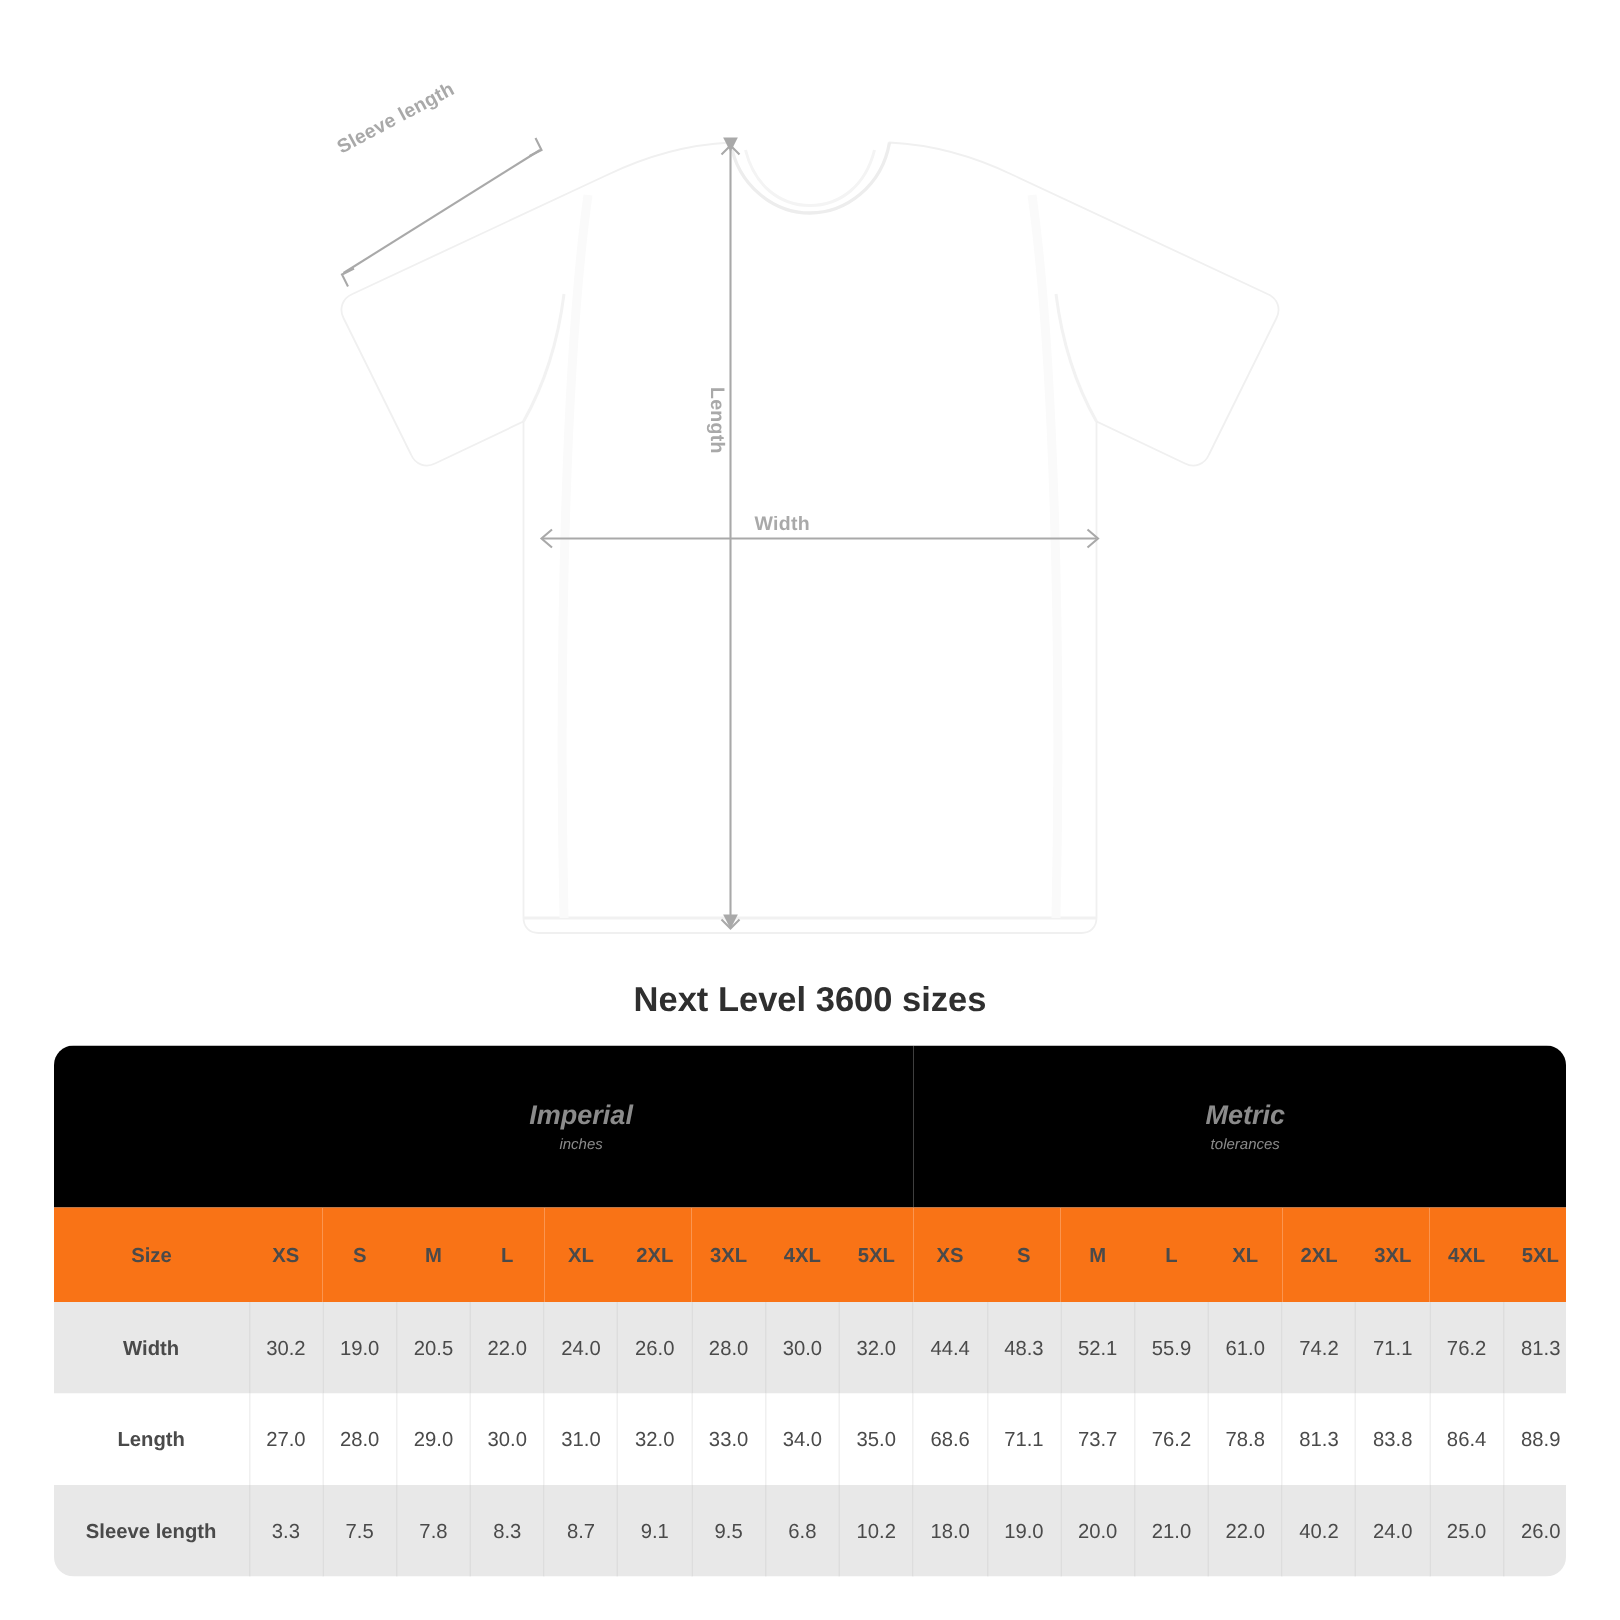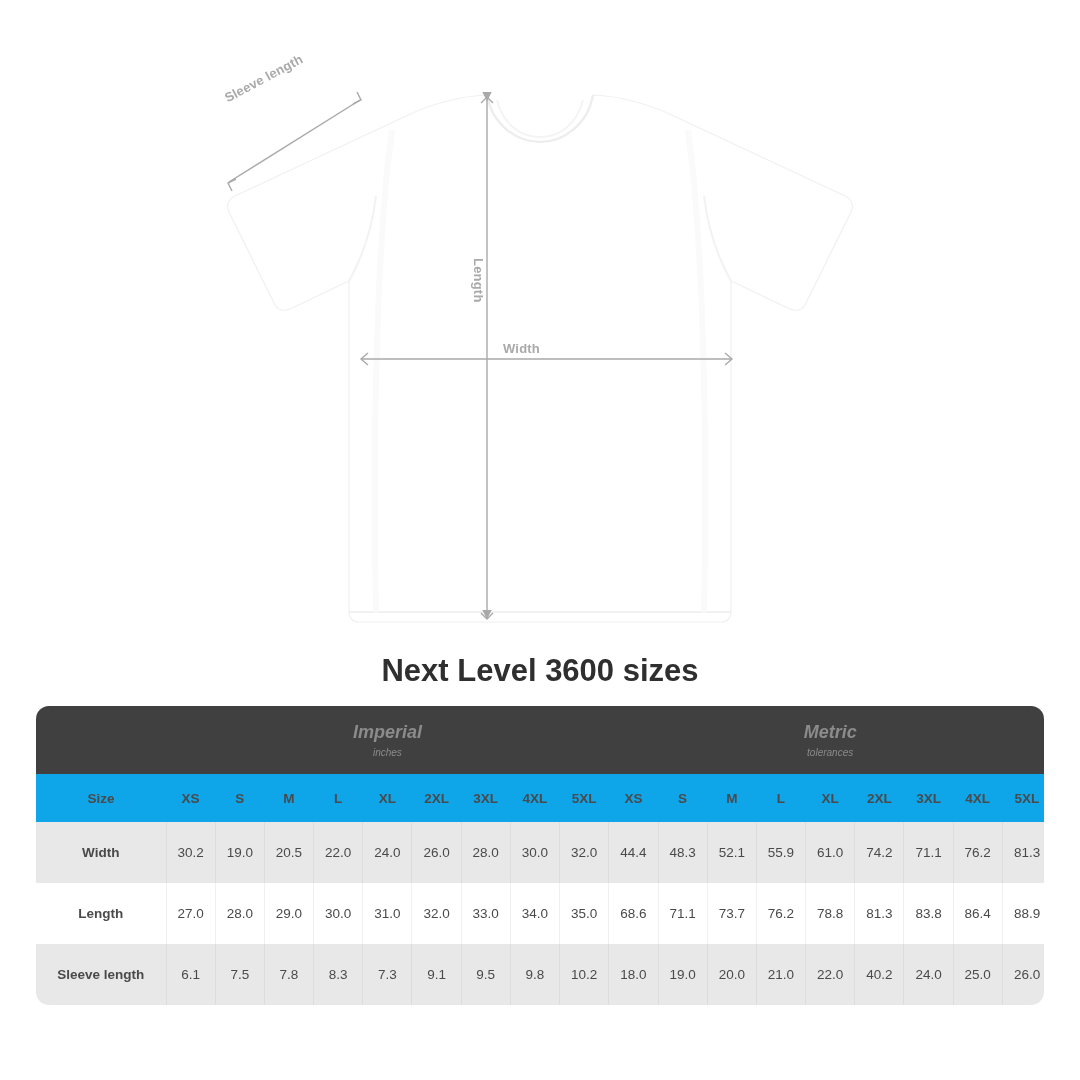--- a/index.html
+++ b/index.html
@@ -54,21 +54,21 @@
     left: 503px;
     top: 341px;
   }
 
   
   .title-block {
     text-align: center;
     margin-top: 8px;
   }
   .chart-title {
-    font-size: 31px;
+    font-size: 23px;
     font-weight: bold;
     color: #2f2f2f;
     margin: 0;
   }
   .chart-note {
     font-size: 13.5px;
     font-style: italic;
     color: #6e6e6e;
     margin: 11px 0 0 0;
   }
@@ -87,39 +87,39 @@
   table.size-table td, table.size-table th {
     text-align: center;
     vertical-align: middle;
     font-size: 13.5px;
     color: #4a4a4a;
     border: none;
     padding: 0;
   }
   
   .unit-row td {
-    background: #404040;
-    height: 68px;
+    background: #000000;
+    height: 108px;
   }
   .unit-name {
     font-size: 18px;
     font-weight: bold;
     font-style: italic;
     color: #8b8b8b;
     line-height: 1.35;
   }
   .unit-sub {
     font-size: 10px;
     font-style: italic;
     color: #8b8b8b;
     line-height: 1.5;
   }
   .head-row td {
-    background: #0ea5e9;
-    height: 48px;
+    background: #f97316;
+    height: 63px;
     font-weight: bold;
     color: #5d5d5d;
     border-right: 1px solid #eeeeee;
   }
   .head-row td:last-child { border-right: none; }
   .row-label {
     font-weight: bold;
     color: #6a6a6a;
     font-size: 14px;
   }
@@ -311,28 +311,28 @@
           <td>76.2</td>
           <td>78.8</td>
           <td>81.3</td>
           <td>83.8</td>
           <td>86.4</td>
           <td>88.9</td>
         </tr>
 
         <tr class="data-row shade">
           <td class="row-label">Sleeve length</td>
-          <td>6.1</td>
+          <td>3.3</td>
           <td>7.5</td>
           <td>7.8</td>
           <td>8.3</td>
-          <td>7.3</td>
+          <td>8.7</td>
           <td>9.1</td>
           <td>9.5</td>
-          <td>9.8</td>
+          <td>6.8</td>
           <td>10.2</td>
           <td>18.0</td>
           <td>19.0</td>
           <td>20.0</td>
           <td>21.0</td>
           <td>22.0</td>
           <td>40.2</td>
           <td>24.0</td>
           <td>25.0</td>
           <td>26.0</td>

